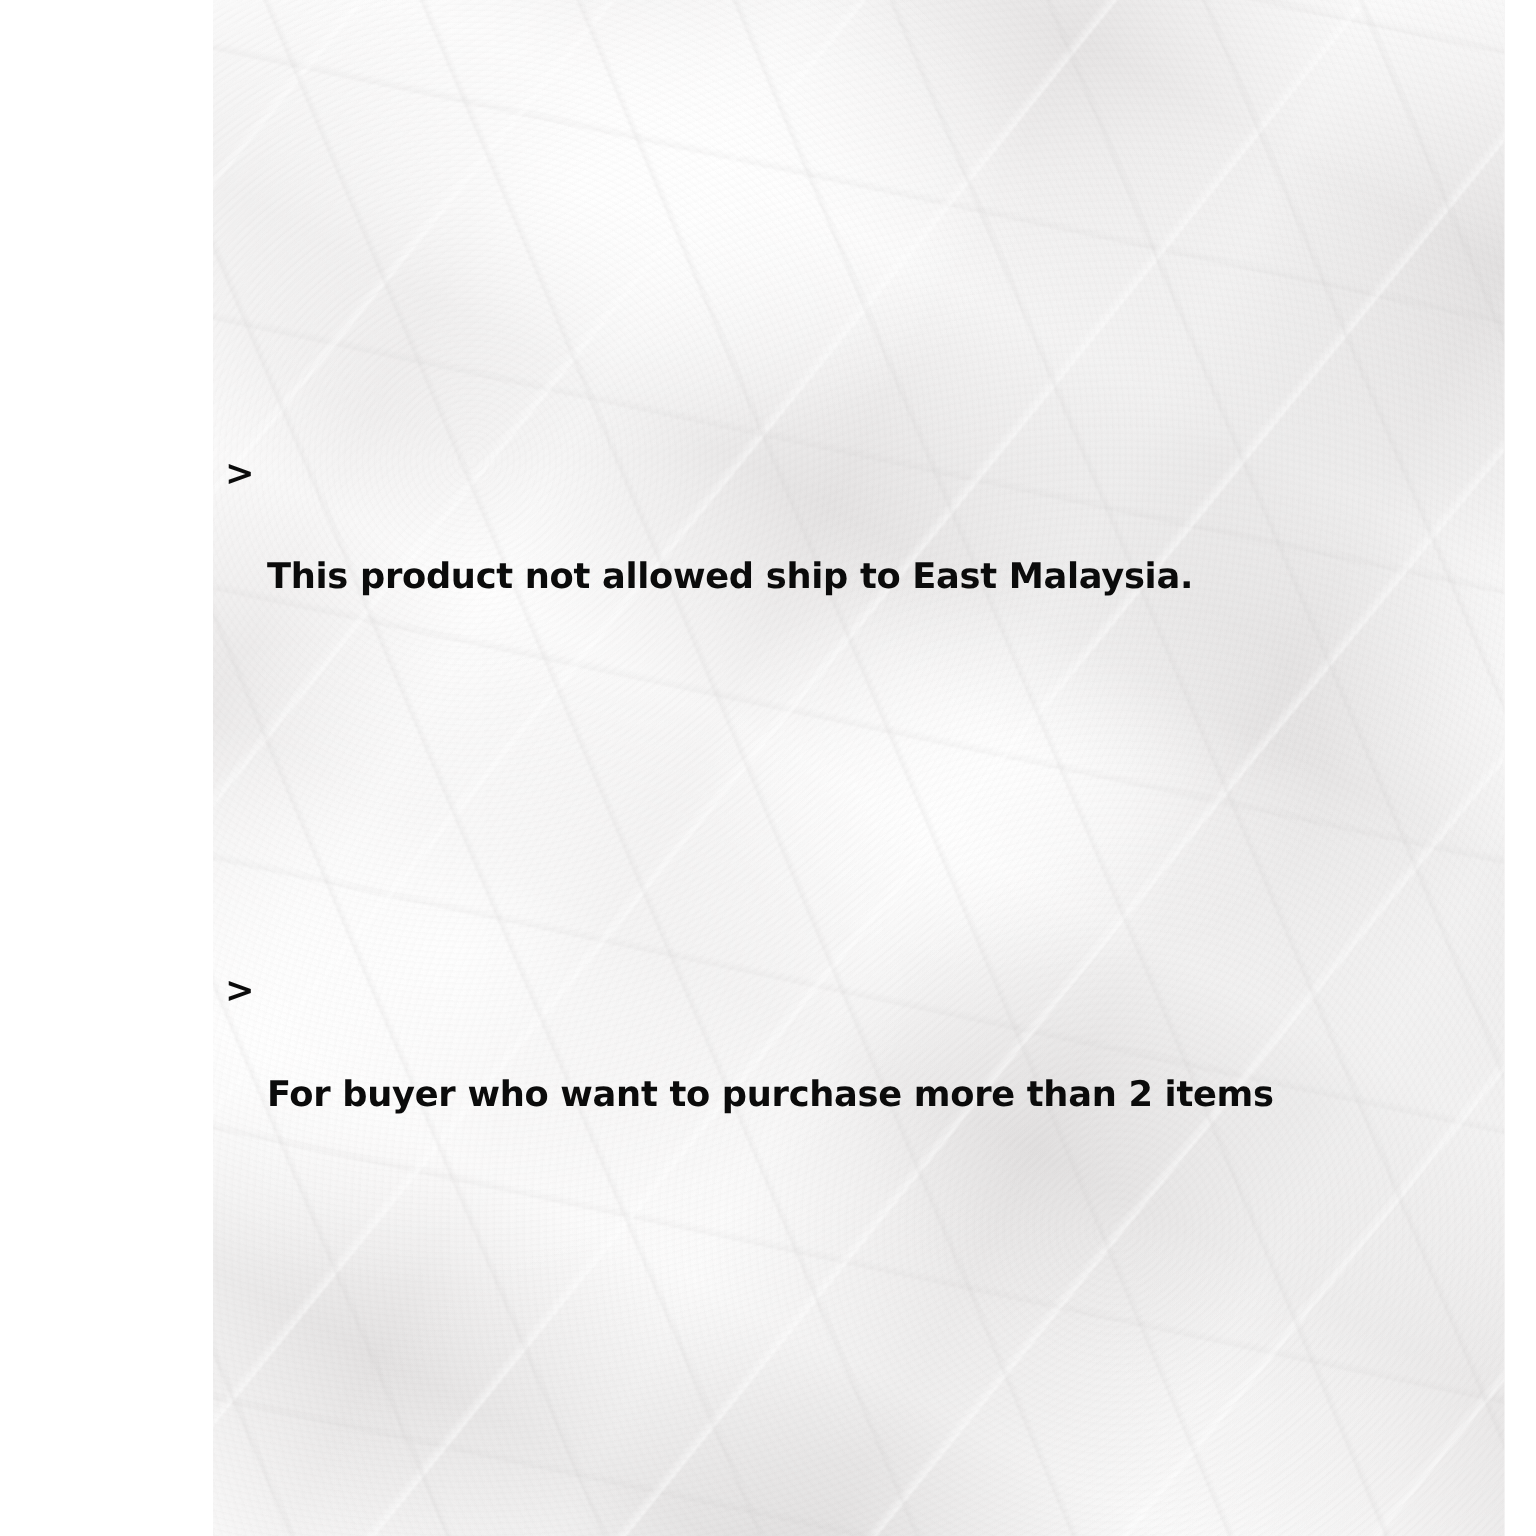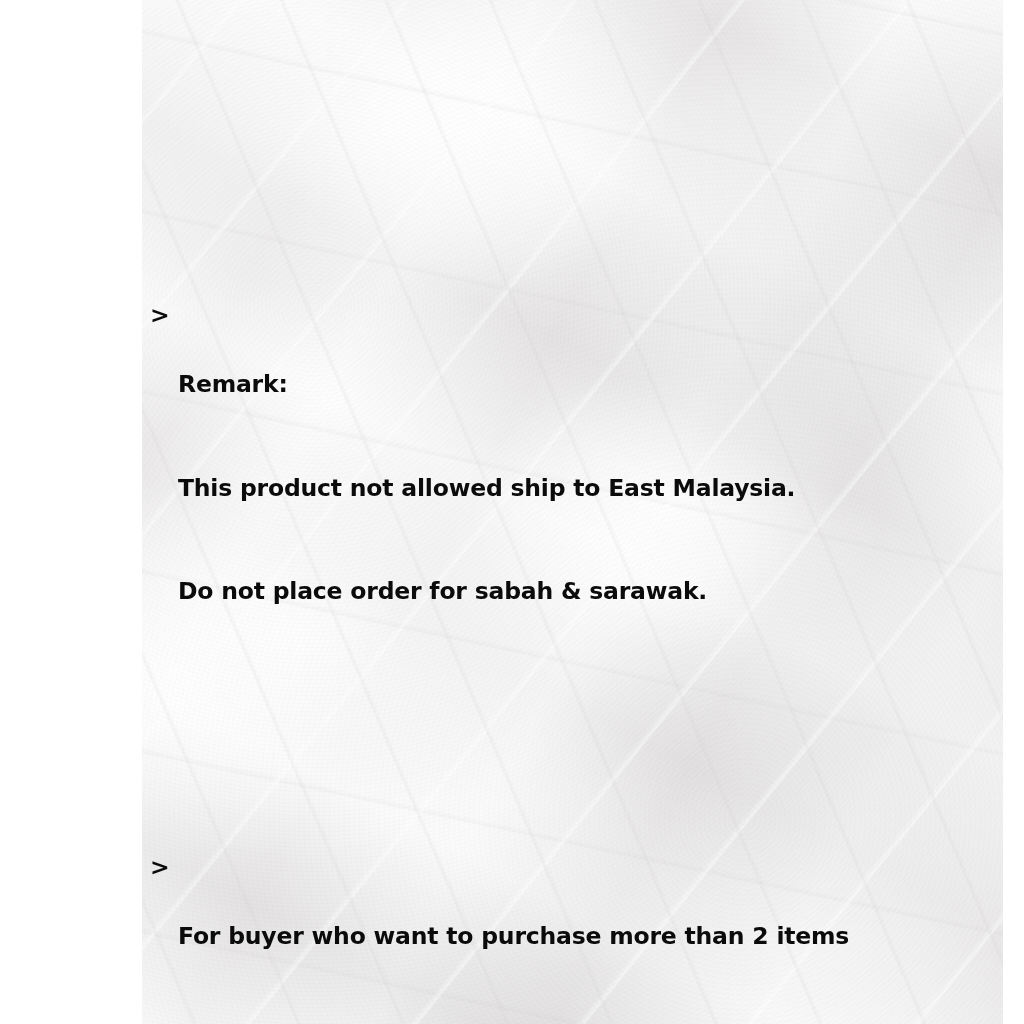--- a/index.html
+++ b/index.html
@@ -114,23 +114,21 @@
     <div class="tex t1"></div>
     <div class="tex t2"></div>
     <div class="tex t3"></div>
     <div class="tex t4"></div>
     <div class="tex t5"></div>
 
     <div id="text-block">
 
       <div class="para">
         <span class="bullet">&gt;</span>
-        <span class="heading">Remark:</span>
         <span class="bullet-line">This product not allowed ship to East Malaysia.</span>
-        <span class="line">Do not place order for sabah &amp; sarawak.</span>
       </div>
 
       <div class="para">
         <span class="bullet">&gt;</span>
         <span class="bullet-line">For buyer who want to purchase more than 2 items</span>
         
         
         
         
         

